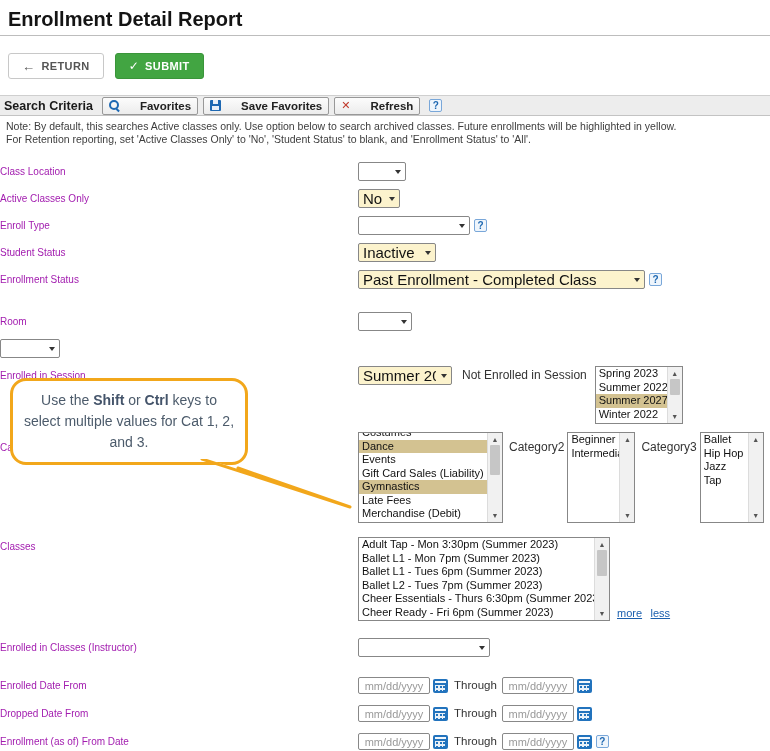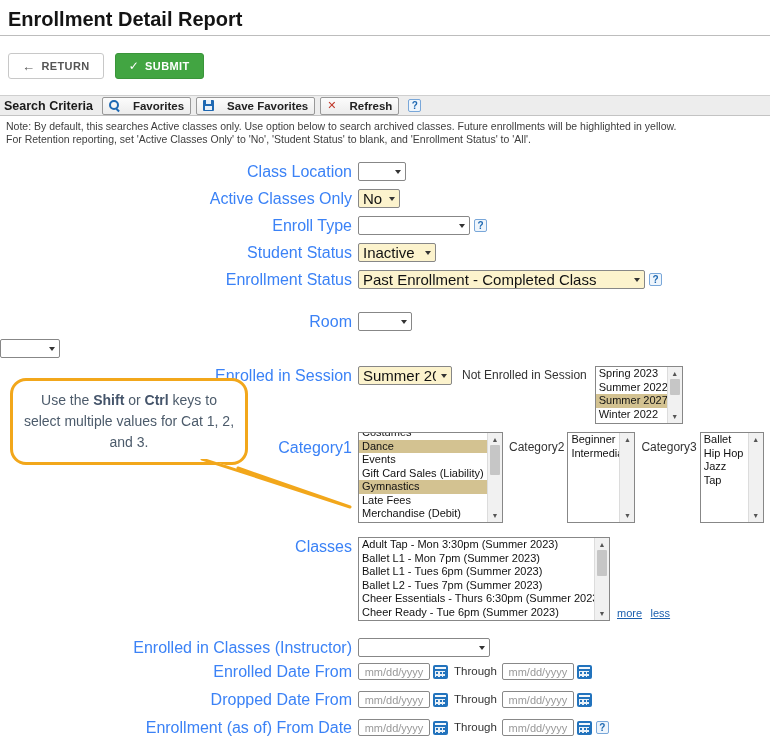--- a/index.html
+++ b/index.html
@@ -25,21 +25,21 @@
   }
   .btn-submit .check { font-size:12px; }
 
   .critbar {
     margin-top:16px; height:21px; background:#ededed;
     border-top:1px solid #cfcfcf; border-bottom:1px solid #c3c3c3;
     display:flex; align-items:center; gap:5px; padding-left:4px;
   }
   .crit-title { font-size:12.5px; font-weight:bold; color:#1a1a1a; margin-right:4px; }
   .mini-btn {
-    display:inline-flex; align-items:center; gap:13px; height:18px; padding:0 6px;
+    display:inline-flex; align-items:center; gap:20px; height:18px; padding:0 6px;
     font-family:inherit; font-weight:bold; font-size:11.5px; color:#222;
     background:linear-gradient(#fcfcfc,#ececec); border:1px solid #989898; border-radius:2px; cursor:pointer;
   }
   .icon-mag { position:relative; display:inline-block; width:11px; height:11px; }
   .icon-mag::before { content:""; position:absolute; left:0; top:0; width:6px; height:6px; border:2px solid #1e68b2; border-radius:50%; }
   .icon-mag::after { content:""; position:absolute; left:8px; top:8px; width:4px; height:2px; background:#1e68b2; transform:rotate(45deg); transform-origin:0 0; }
   .icon-save { display:inline-block; width:11px; height:11px; background:#1e68b2; border-radius:1px; position:relative; }
   .icon-save::before { content:""; position:absolute; top:0; left:3px; width:5px; height:4px; background:#fff; opacity:.9; }
   .icon-save::after { content:""; position:absolute; bottom:1px; left:2px; width:7px; height:4px; background:#fff; opacity:.9; }
   .icon-x { color:#c0392b; font-size:11px; font-weight:bold; line-height:11px; }
@@ -47,26 +47,26 @@
     display:inline-flex; align-items:center; justify-content:center; flex:none;
     width:13px; height:13px; border:1px solid #79a7d9; background:#eef5fc;
     color:#1e68b2; font-size:10px; font-weight:bold; border-radius:2px; margin-left:4px; cursor:pointer;
   }
 
   .notes { margin:4px 0 0 6px; font-size:10.5px; line-height:13px; color:#3d3d3d; }
 
   .form { margin-top:16px; }
   .row { display:flex; align-items:flex-start; margin-bottom:8px; }
   .row.center { align-items:center; }
-  .lbl { flex:none; width:358px; text-align:right; padding-right:6px; font-size:16px; color:#3b82f6; line-height:19px; }
+  .lbl { flex:none; width:358px; padding-right:6px; font-size:10px; color:#a21caf; line-height:19px; }
   .inline-lbl { font-size:12px; color:#333; line-height:19px; margin:0 8px 0 10px; white-space:nowrap; }
   .gap-lg { margin-bottom:23px; }
   .gap-cat { margin-bottom:14px; }
   .gap-classes { margin-bottom:17px; }
-  .gap-instr { margin-bottom:5px; }
+  .gap-instr { margin-bottom:19px; }
   .gap-date { margin-bottom:9px; }
 
   .sel {
     display:inline-flex; align-items:center; justify-content:space-between; flex:none;
     height:19px; border:1px solid #878787; border-radius:2px; background:#fff;
     padding:0 4px; cursor:pointer;
   }
   .sel.yellow { background:#fcf3cd; }
   .sel-val { font-size:15px; color:#111; white-space:nowrap; overflow:hidden; }
   .sel-arrow { flex:none; width:0; height:0; margin-left:5px;
@@ -297,21 +297,21 @@
       <label class="lbl">Classes</label>
       <div class="classes-wrap">
         <div class="listbox lb-classes">
           <div class="opts">
               <div class="opts-inner">
                 <div class="opt">Adult Tap - Mon 3:30pm (Summer 2023)</div>
                 <div class="opt">Ballet L1 - Mon 7pm (Summer 2023)</div>
                 <div class="opt">Ballet L1 - Tues 6pm (Summer 2023)</div>
                 <div class="opt">Ballet L2 - Tues 7pm (Summer 2023)</div>
                 <div class="opt">Cheer Essentials - Thurs 6:30pm (Summer 2023)</div>
-                <div class="opt">Cheer Ready - Tue 6pm (Summer 2023)</div>
+                <div class="opt">Cheer Ready - Fri 6pm (Summer 2023)</div>
               </div>
             </div>
           <div class="scroll">
             <span class="sb-arrow up">▲</span>
             <span class="sb-thumb"></span>
             <span class="sb-arrow down">▼</span>
           </div>
         </div>
         <span class="links">
           <a>more</a>

